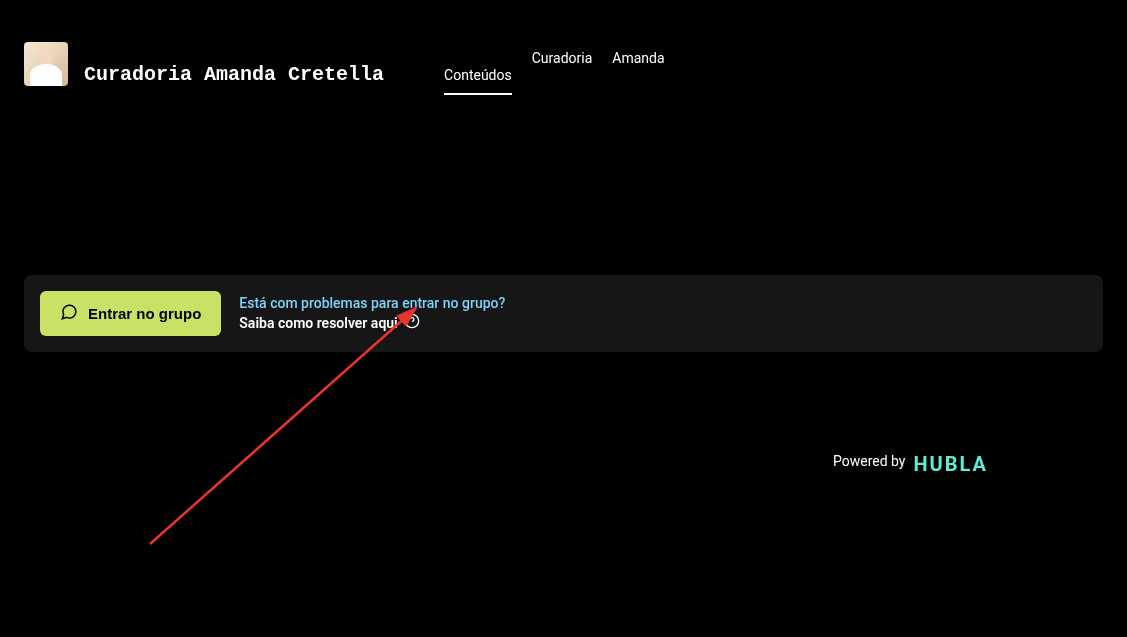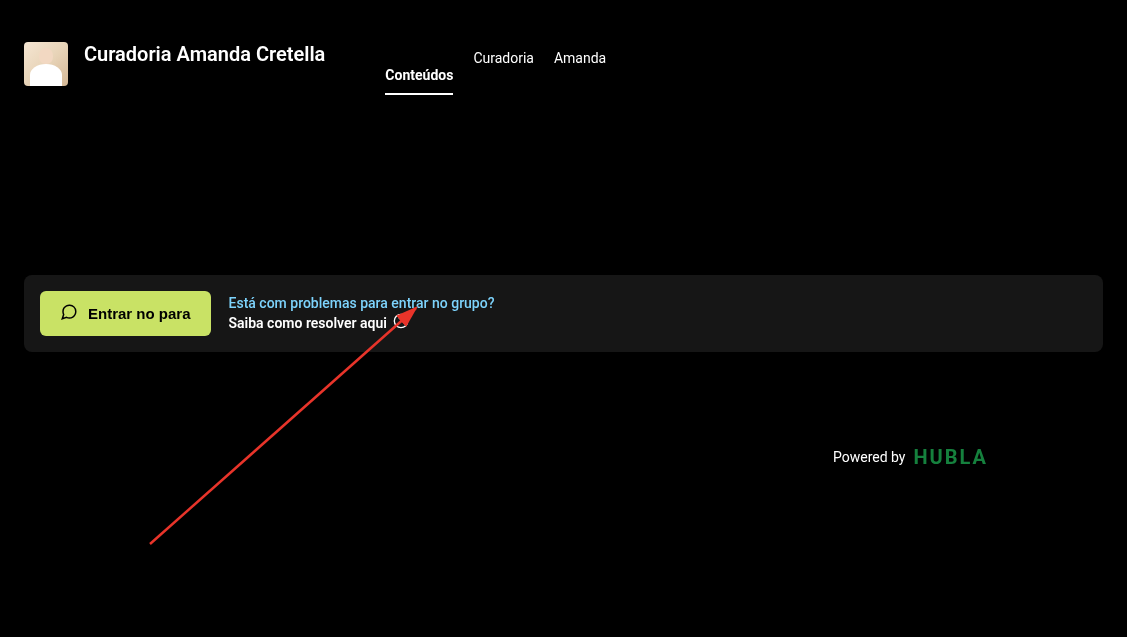--- a/index.html
+++ b/index.html
@@ -20,22 +20,23 @@
     
     .header {
       display: flex;
       align-items: center;
       padding: 32px 24px 20px 24px;
       gap: 60px;
     }
     
     .brand {
       display: flex;
-      align-items: flex-start;
+      align-items: flex-end;
       gap: 16px;
+      font-family: Liberation Mono, monospace;
     }
     
     .avatar {
       width: 44px;
       height: 44px;
       border-radius: 4px;
       background: linear-gradient(135deg, #f5e6d3 0%, #e8d4b8 50%, #d4b896 100%);
       position: relative;
       overflow: hidden;
     }
@@ -79,21 +80,21 @@
     .nav-tab {
       font-size: 14px;
       font-weight: 400;
       color: #ffffff;
       cursor: pointer;
       padding-bottom: 12px;
       position: relative;
     }
     
     .nav-tab.active {
-      font-weight: 700;
+      font-weight: 400;
       margin-top: 35px;
     }
     
     .nav-tab.active::after {
       content: '';
       position: absolute;
       bottom: 0;
       left: 0;
       right: 0;
       height: 2px;
@@ -179,21 +180,22 @@
       align-items: center;
       gap: 8px;
       font-size: 14px;
       color: #ffffff;
     }
     
     .hubla-logo {
       font-size: 20px;
       font-weight: 700;
       letter-spacing: 2px;
-      color: #15803d;
+      color: #5eead4;
+      margin-top: 7px;
     }
   </style>
 </head>
 <body>
 
 <div class="header">
   <div class="brand">
     <div class="avatar"></div>
     <div class="brand-title">Curadoria Amanda Cretella</div>
   </div>
@@ -205,21 +207,21 @@
 </div>
 
 <div class="content-area">
   <div class="action-bar">
     <button class="join-button">
       <span>
         <svg class="whatsapp-icon" viewBox="0 0 24 24" fill="none" stroke="#000000" stroke-width="2">
           <path d="M21 11.5a8.38 8.38 0 0 1-.9 3.8 8.5 8.5 0 0 1-7.6 4.7 8.38 8.38 0 0 1-3.8-.9L3 21l1.9-5.7a8.38 8.38 0 0 1-.9-3.8 8.5 8.5 0 0 1 4.7-7.6 8.38 8.38 0 0 1 3.8-.9h.5a8.48 8.48 0 0 1 8 8v.5z"></path>
         </svg>
       </span>
-      <span>Entrar no para</span>
+      <span>Entrar no grupo</span>
     </button>
     <div class="help-text">
       <div class="help-question">Está com problemas para entrar no grupo?</div>
       <div class="help-link-row">
         <span class="help-link">Saiba como resolver aqui</span>
         <span>
           <svg class="help-icon" viewBox="0 0 24 24" fill="none" stroke="#ffffff" stroke-width="2">
             <circle cx="12" cy="12" r="10"></circle>
             <path d="M9.09 9a3 3 0 0 1 5.83 1c0 2-3 3-3 3"></path>
             <line x1="12" y1="17" x2="12.01" y2="17"></line>

